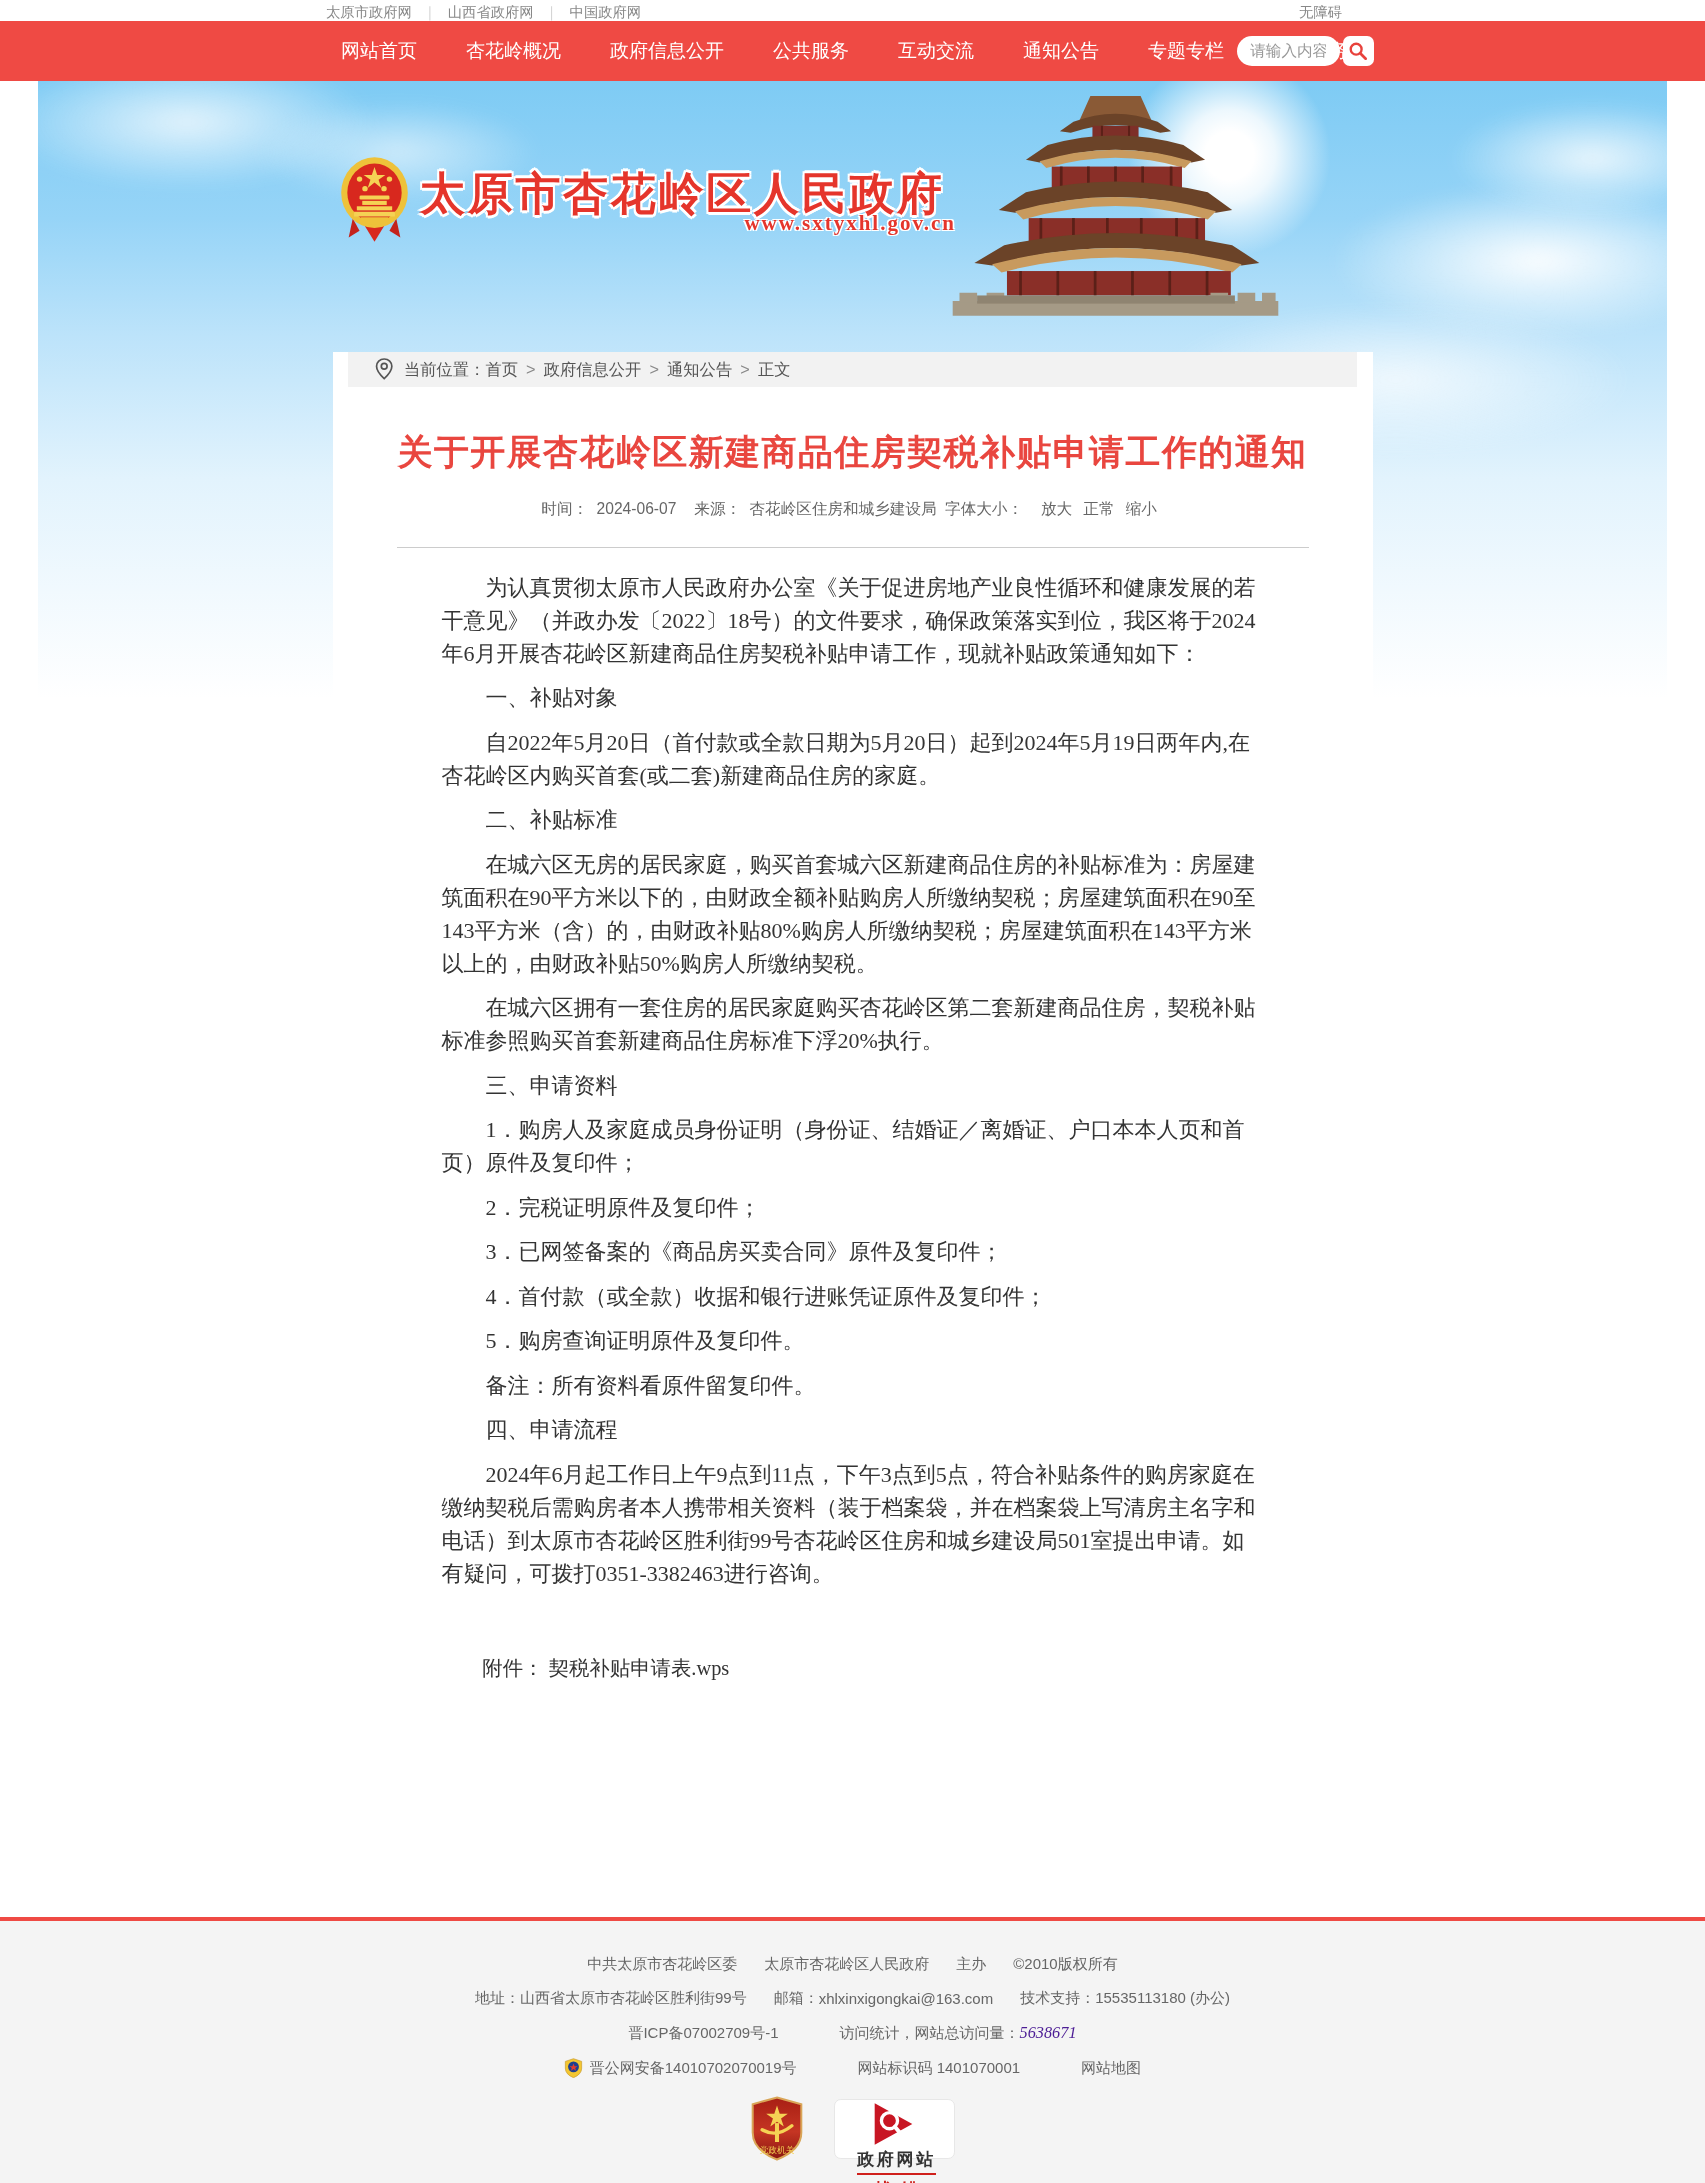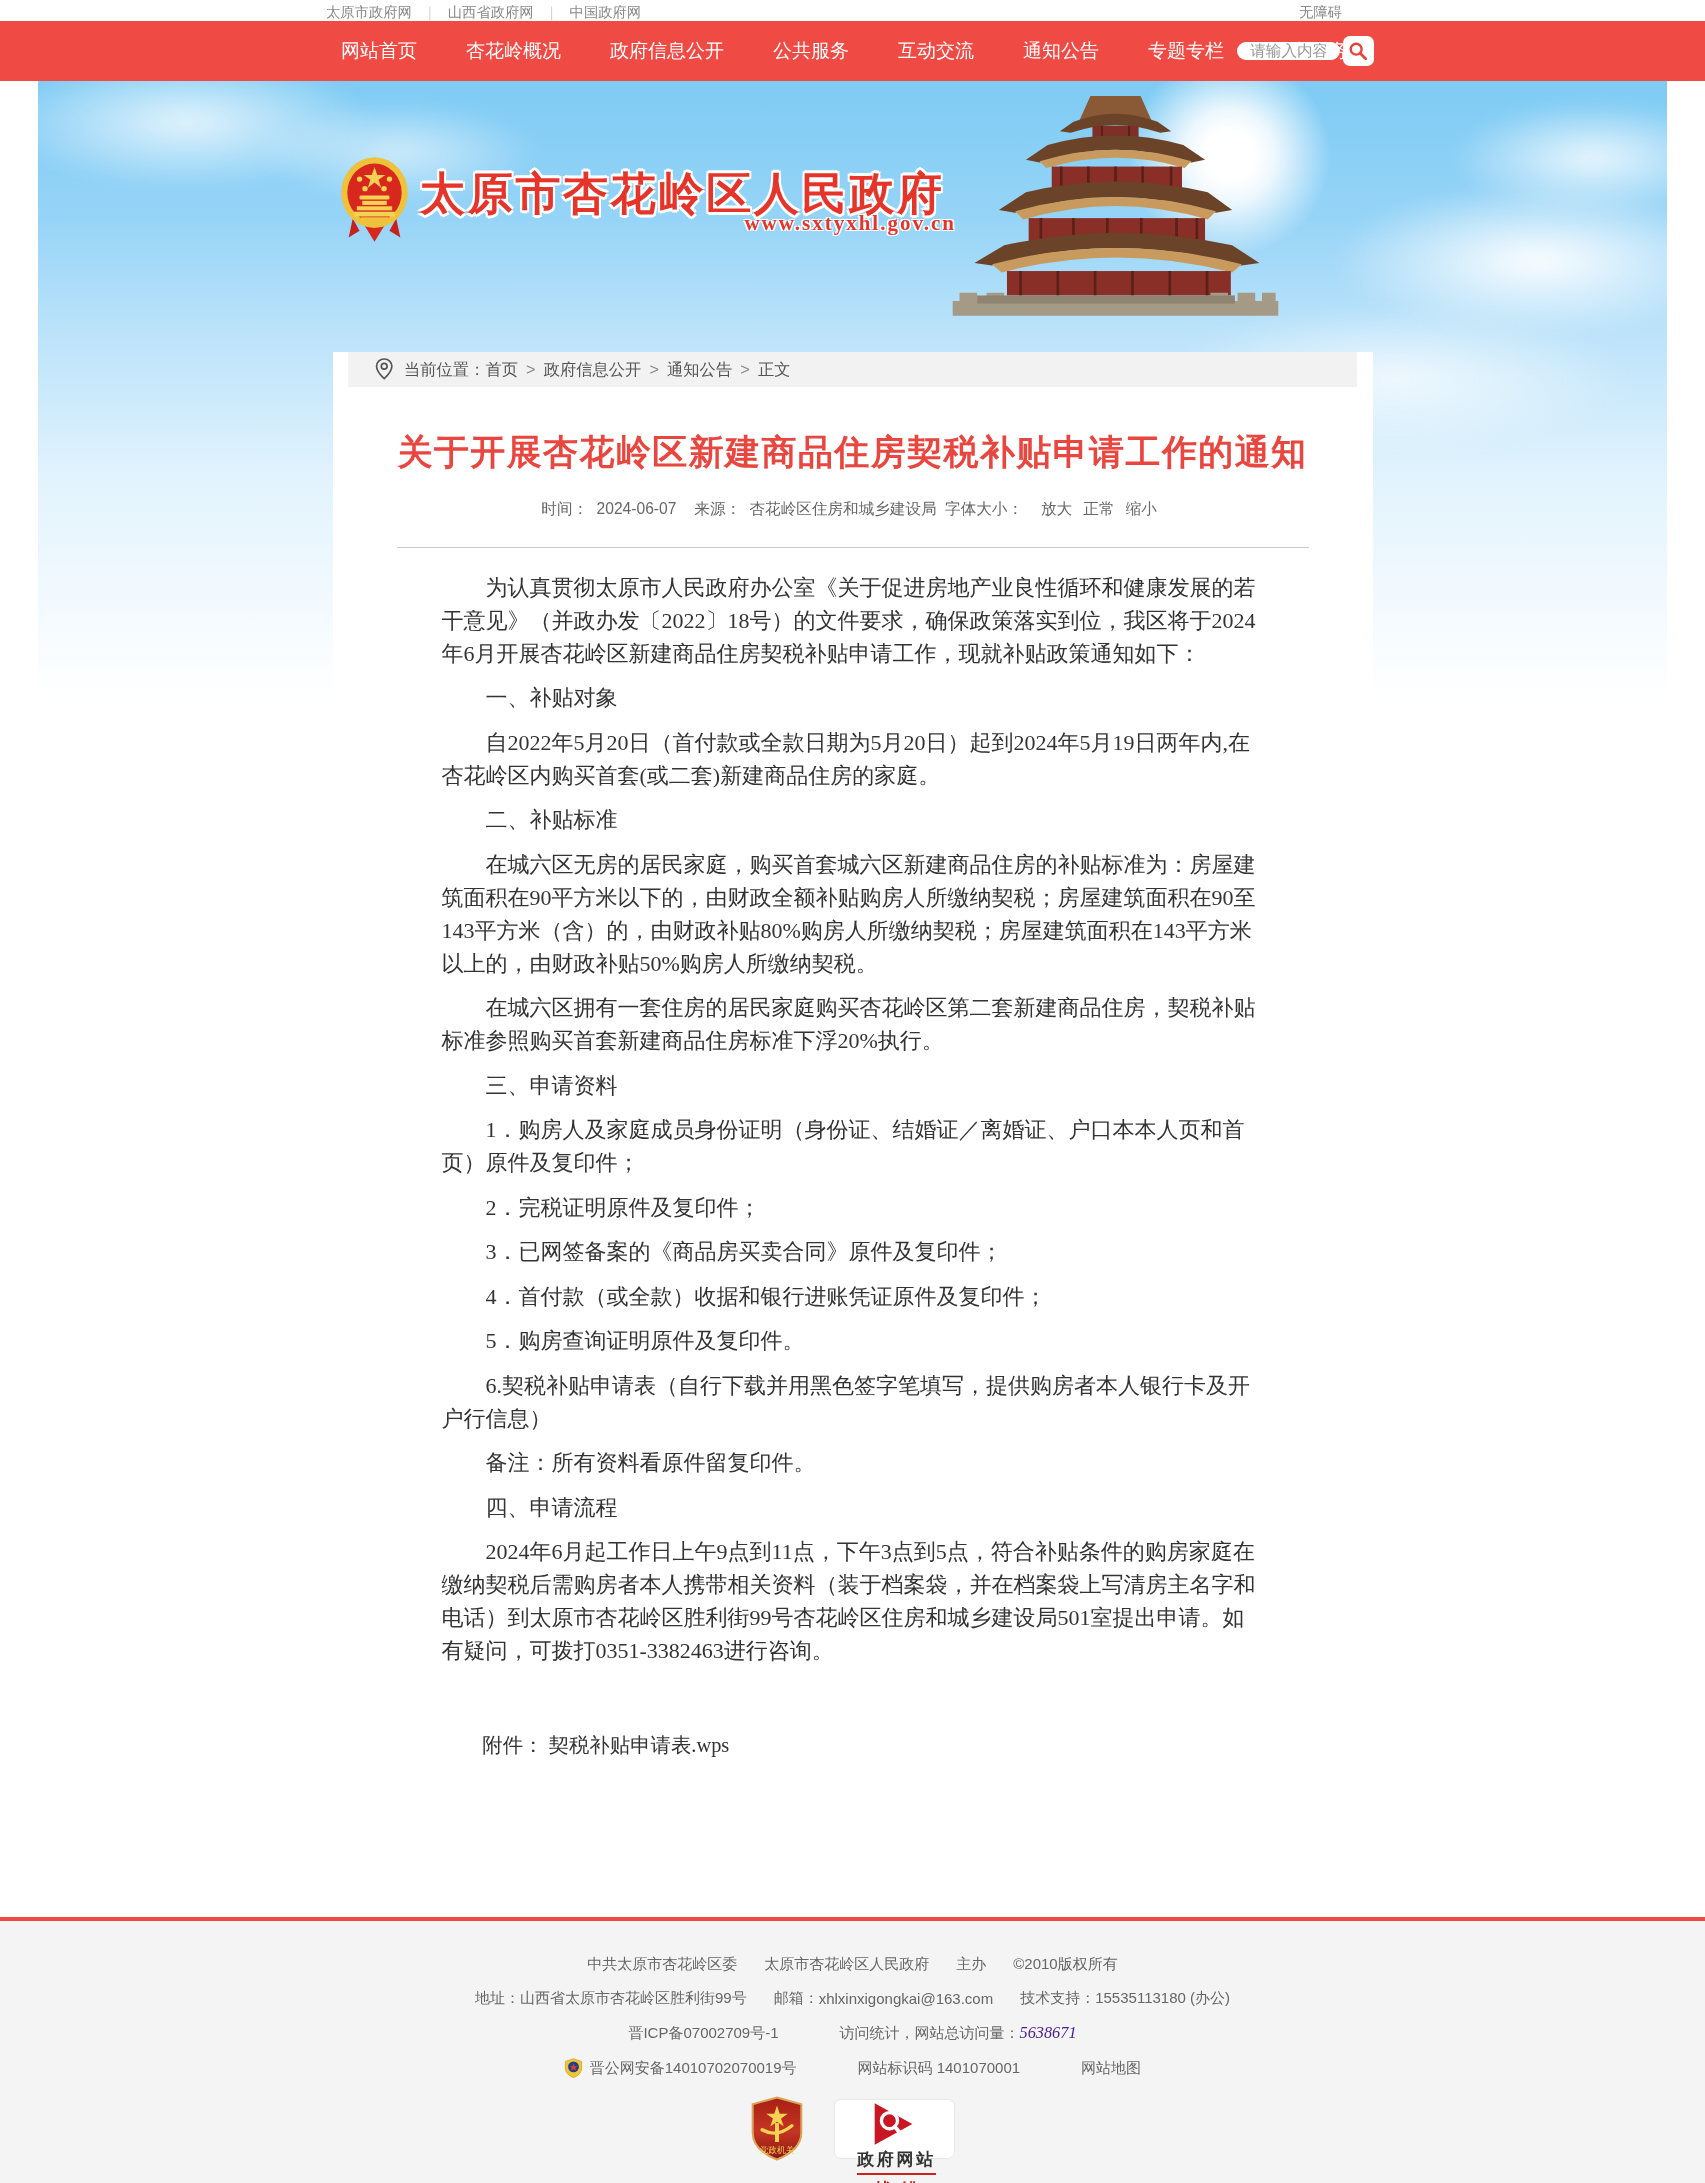--- a/index.html
+++ b/index.html
@@ -12,21 +12,21 @@
             font-size:14.3px; color:#888;gap:20px; }
   .topbar .links { display:flex; align-items:center; }
   .topbar .sep { margin:0 11px; color:#ccc; }
 
   
   .nav { height:60px; background:#ef4a44; display:flex; align-items:center;
          padding-left:341px; position:relative; }
   .nav .item { color:#fff; font-size:19px; margin-right:49px; white-space:nowrap; cursor:pointer; }
   .searchbox { position:absolute; right:331px; top:50%; transform:translateY(-50%);
                display:flex; align-items:center; }
-  .searchbox input { width:103px; height:18px; border:none; border-radius:15px;
+  .searchbox input { width:103px; height:30px; border:none; border-radius:15px;
                      padding:0 13.6px; font-size:15.6px; color:#666; outline:none; background:#fff; }
   .searchbox input::placeholder { color:#999; }
   .search-btn { width:31px; height:30px; margin-left:3.4px; background:#fff; border:none;
                 border-radius:6.8px; display:flex; align-items:center; justify-content:center; cursor:pointer; }
 
   
   .banner { width:1629px; height:686px; margin:0 auto; position:relative; overflow:hidden;
             background:linear-gradient(180deg,#7ecbf4 0%,#96d4f7 20%,#bce3fa 37%,#e2f3fd 58%,#ffffff 90%); }
   .cloud { position:absolute; border-radius:50%; filter:blur(8.1px);
            background:radial-gradient(ellipse at center, rgba(255,255,255,.95), rgba(255,255,255,0) 70%); }
@@ -246,21 +246,20 @@
     <p>自2022年5月20日（首付款或全款日期为5月20日）起到2024年5月19日两年内,在杏花岭区内购买首套(或二套)新建商品住房的家庭。</p>
     <p>二、补贴标准</p>
     <p>在城六区无房的居民家庭，购买首套城六区新建商品住房的补贴标准为：房屋建筑面积在90平方米以下的，由财政全额补贴购房人所缴纳契税；房屋建筑面积在90至143平方米（含）的，由财政补贴80%购房人所缴纳契税；房屋建筑面积在143平方米以上的，由财政补贴50%购房人所缴纳契税。</p>
     <p>在城六区拥有一套住房的居民家庭购买杏花岭区第二套新建商品住房，契税补贴标准参照购买首套新建商品住房标准下浮20%执行。</p>
     <p>三、申请资料</p>
     <p>1．购房人及家庭成员身份证明（身份证、结婚证／离婚证、户口本本人页和首页）原件及复印件；</p>
     <p>2．完税证明原件及复印件；</p>
     <p>3．已网签备案的《商品房买卖合同》原件及复印件；</p>
     <p>4．首付款（或全款）收据和银行进账凭证原件及复印件；</p>
     <p>5．购房查询证明原件及复印件。</p>
-    <p>6.契税补贴申请表（自行下载并用黑色签字笔填写，提供购房者本人银行卡及开户行信息）</p>
     <p>备注：所有资料看原件留复印件。</p>
     <p>四、申请流程</p>
     <p>2024年6月起工作日上午9点到11点，下午3点到5点，符合补贴条件的购房家庭在缴纳契税后需购房者本人携带相关资料（装于档案袋，并在档案袋上写清房主名字和电话）到太原市杏花岭区胜利街99号杏花岭区住房和城乡建设局501室提出申请。如有疑问，可拨打0351-3382463进行咨询。</p>
 
     <div class="attachment">
       <span>附件：</span>
       <span class="file">契税补贴申请表.wps</span>
     </div>
   </div>
 </div>

